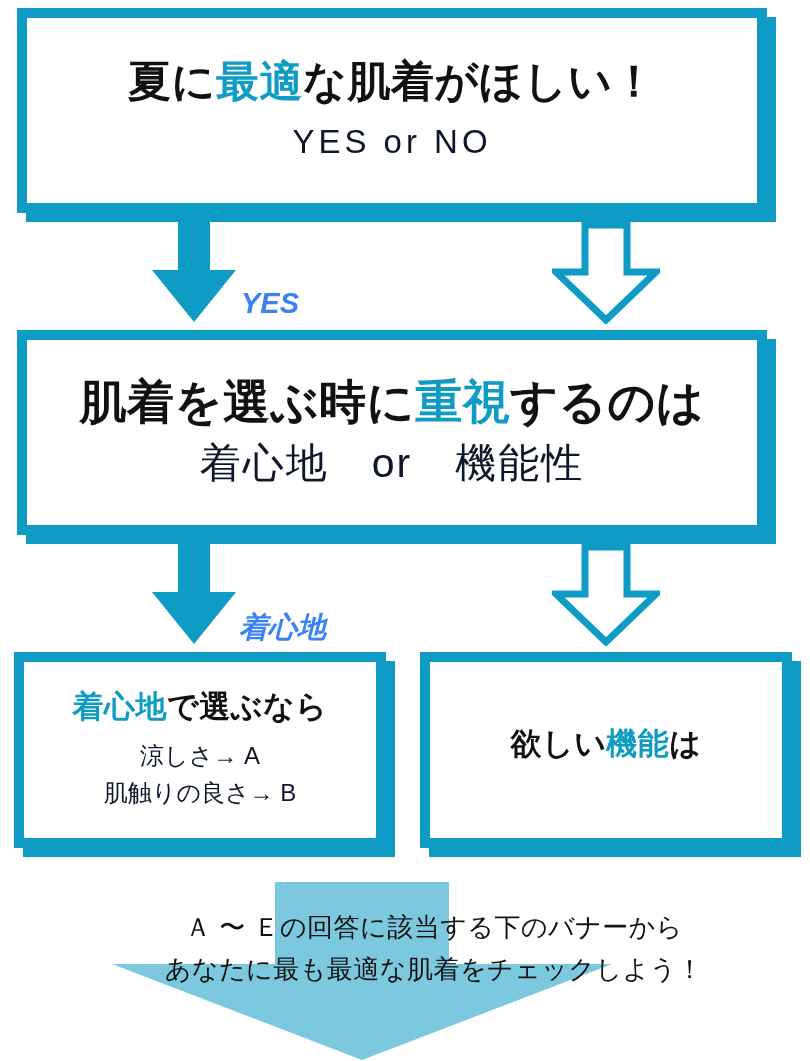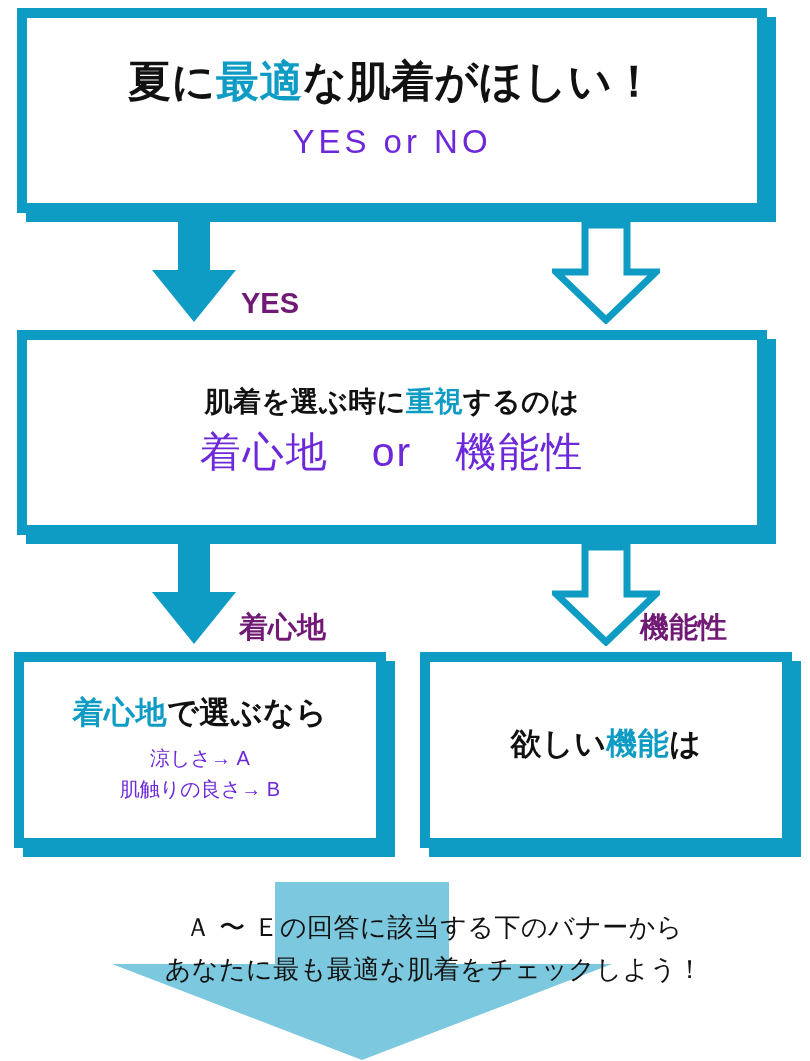--- a/index.html
+++ b/index.html
@@ -57,56 +57,57 @@
     font-weight: 700;
     color: #111111;
     line-height: 1.15;
     letter-spacing: 0.5px;
     white-space: nowrap;
   }
   .node-title .hl { color: #0f9cc4; }
 
   .node-sub {
     font-weight: 400;
-    color: #6d28d9;
+    color: #0f172a;
     line-height: 1.3;
     white-space: nowrap;
   }
 
   
   #box-question-1 { left: 17px; top: 8px; width: 750px; height: 205px; }
   #box-question-1 .node-title { font-size: 43px; margin-bottom: 14px; }
   #box-question-1 .node-sub { font-size: 33px; letter-spacing: 4px; }
 
   
   #box-question-2 { left: 17px; top: 330px; width: 750px; height: 205px; }
-  #box-question-2 .node-title { font-size: 28px; margin-bottom: 8px; }
+  #box-question-2 .node-title { font-size: 47px; margin-bottom: 8px; }
   #box-question-2 .node-sub { font-size: 41px; letter-spacing: 2px; }
 
   
   #box-result-left  { left: 14px;  top: 652px; width: 372px; height: 196px; }
   #box-result-right { left: 420px; top: 652px; width: 372px; height: 196px; }
   .result .node-title { font-size: 31px; margin-bottom: 12px; }
-  .result .node-sub { font-size: 20px; line-height: 1.55; text-align: center; }
+  .result .node-sub { font-size: 24px; line-height: 1.55; text-align: center; }
 
   
   .arrow { position: absolute; }
   .arrow svg { display: block; }
 
   #arrow-yes      { left: 152px; top: 222px; }
   #arrow-no       { left: 552px; top: 222px; }
   #arrow-comfort  { left: 152px; top: 544px; }
   #arrow-function { left: 552px; top: 544px; }
 
   .arrow-label {
     position: absolute;
     font-weight: 700;
     font-size: 29px;
-    color: #701a75;
-    white-space: nowrap;
+    color: #3b82f6;
+    white-space: nowrap;
+    font-style: italic;
   }
   #label-yes      { left: 241px; top: 287px; }
   #label-no       { left: 642px; top: 285px; letter-spacing: 0px; }
   #label-comfort  { left: 239px; top: 608px; }
   #label-function { left: 640px; top: 608px; }
 
   
   #footer-arrow {
     position: absolute;
     left: 112px;
@@ -169,21 +170,20 @@
       <polygon points="26,0 58,0 58,48 84,48 42,100 0,48 26,48" fill="#0f9cc4"></polygon>
     </svg>
   </div>
   <div class="arrow-label" id="label-comfort">着心地</div>
 
   <div class="arrow" id="arrow-function">
     <svg width="108" height="102" viewBox="0 0 108 102" aria-hidden="true">
       <polygon points="33,3 75,3 75,50 104,50 54,98 4,50 33,50" fill="#ffffff" stroke="#0f9cc4" stroke-width="7" stroke-linejoin="miter"></polygon>
     </svg>
   </div>
-  <div class="arrow-label" id="label-function">機能性</div>
 
   <div class="node result" id="box-result-left">
     <div class="shadow"></div>
     <div class="frame">
       <div class="node-title"><span></span><span class="hl">着心地</span><span>で選ぶなら</span></div>
       <div class="node-sub">涼しさ→ A</div>
       <div class="node-sub">肌触りの良さ→ B</div>
     </div>
   </div>
 

